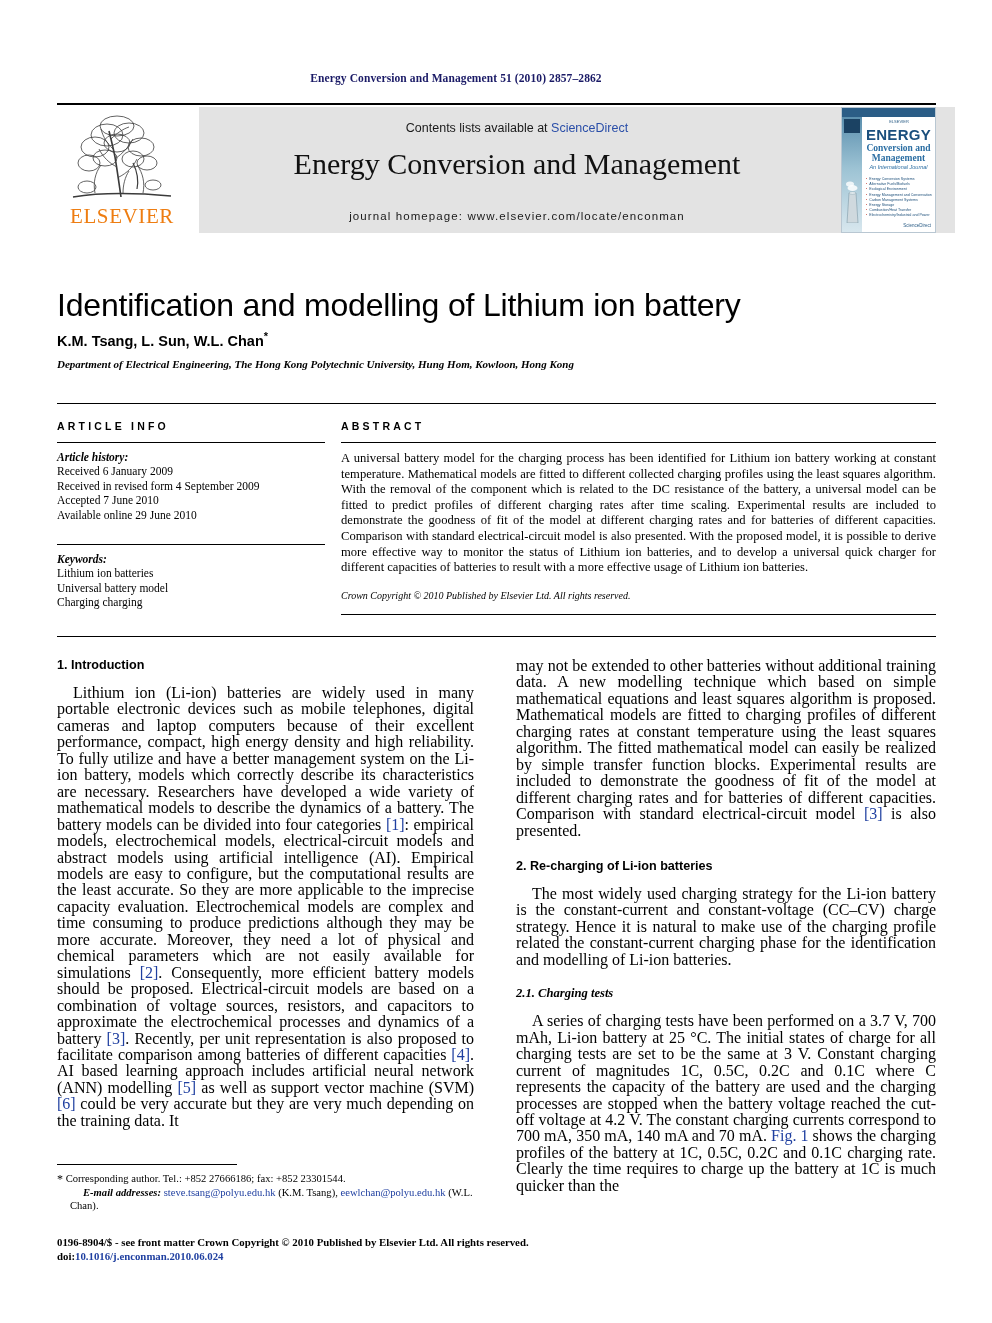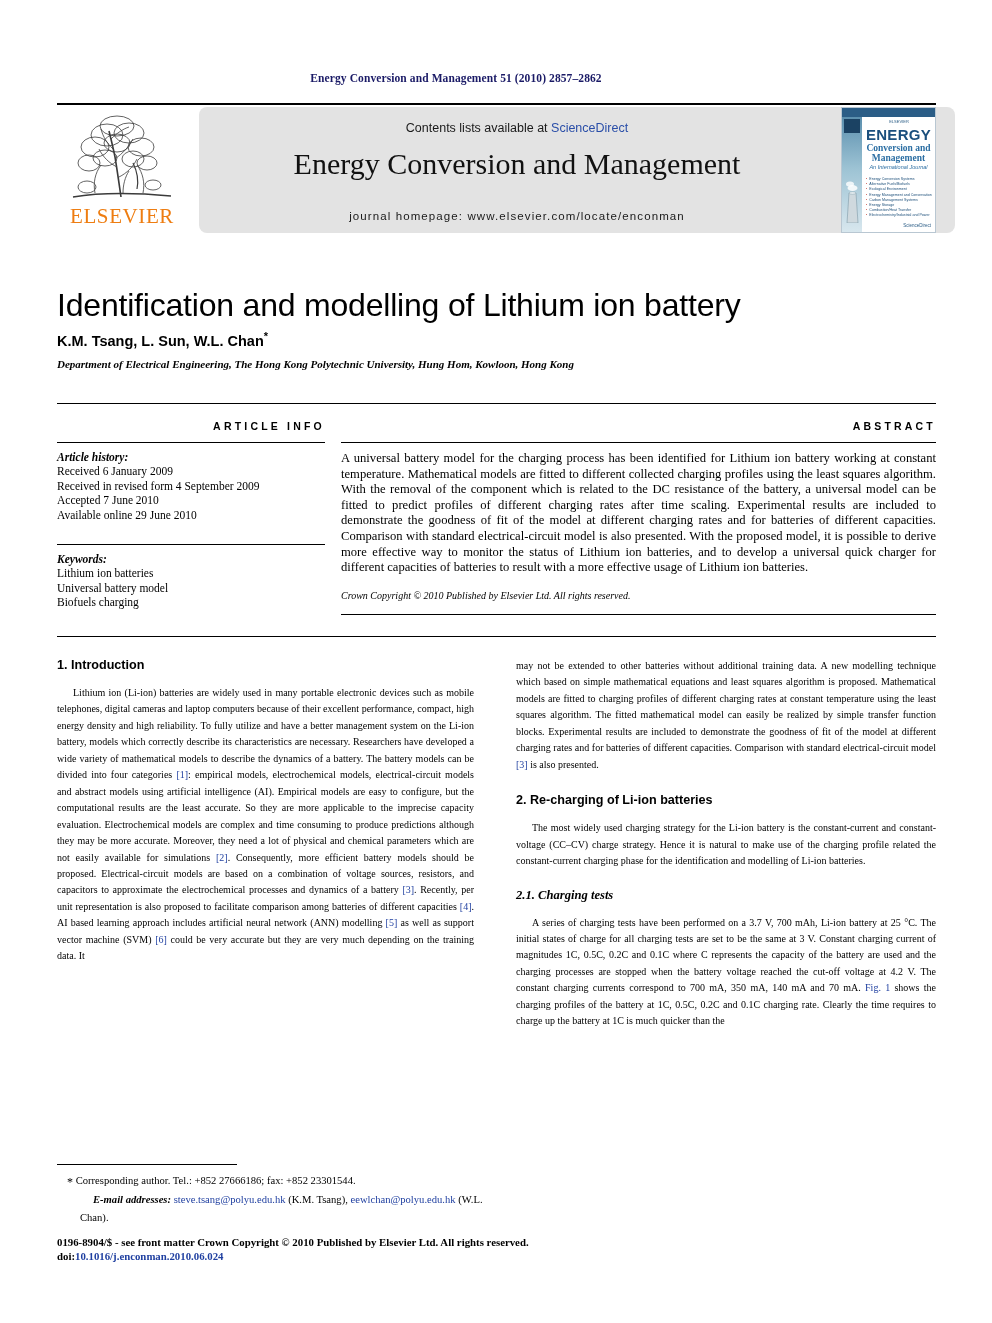--- a/index.html
+++ b/index.html
@@ -77,21 +77,20 @@
     letter-spacing: 0.6px;
     color: #ee7d11;
   }
   .banner {
     position: absolute;
     top: 4px;
     left: 142px;
     width: 756px;
     height: 126px;
     background: #e3e3e3;
-    border-radius: 8px;
   }
   .banner-contents {
     position: absolute;
     top: 14px;
     left: 0;
     width: 636px;
     text-align: center;
     font-family: "Liberation Sans", sans-serif;
     font-size: 12.5px;
     color: #1a1a1a;
@@ -283,21 +282,20 @@
     top: 420px;
     left: 341px;
     width: 595px;
   }
   .section-label {
     font-family: "Liberation Sans", sans-serif;
     font-weight: bold;
     font-size: 10.5px;
     letter-spacing: 3.2px;
     margin-bottom: 10px;
-    text-align: right;
   }
   .thin-rule {
     height: 1px;
     background: #000000;
     margin-bottom: 8px;
   }
   .info-head {
     font-family: "Liberation Serif", serif;
     font-weight: bold;
     font-style: italic;
@@ -363,21 +361,21 @@
   .heading.spaced { margin-top: 20px; }
   .subheading {
     font-family: "Liberation Serif", serif;
     font-weight: bold;
     font-style: italic;
     font-size: 12.6px;
     margin: 18px 0 12px 0;
   }
   .body-p {
     font-family: "Liberation Serif", serif;
-    font-size: 10px;
+    font-size: 16px;
     line-height: 16.45px;
     text-align: justify;
     text-indent: 16px;
     margin: 0;
     hyphens: manual;
   }
   .body-p.noindent { text-indent: 0; }
   .ref {
     color: #1f3fa0;
   }
@@ -387,25 +385,25 @@
     position: absolute;
     top: 1164px;
     left: 57px;
     width: 180px;
     height: 1px;
     background: #000000;
   }
   .footnotes {
     position: absolute;
     top: 1172px;
-    left: 67px;
+    left: 57px;
     width: 430px;
     font-family: "Liberation Serif", serif;
     font-size: 10.6px;
-    line-height: 18px;
+    line-height: 13px;
   }
   .footnotes .fn-star {
     font-size: 12px;
     vertical-align: middle;
   }
   .fn-indent { padding-left: 13px; text-indent: -13px; }
   .fn-email-label {
     font-style: italic;
     font-weight: bold;
   }
@@ -515,21 +513,21 @@
     <div class="info-head">Article history:</div>
     <div class="info-line">Received 6 January 2009</div>
     <div class="info-line">Received in revised form 4 September 2009</div>
     <div class="info-line">Accepted 7 June 2010</div>
     <div class="info-line">Available online 29 June 2010</div>
     <div class="info-gap"></div>
     <div class="thin-rule"></div>
     <div class="info-head">Keywords:</div>
     <div class="info-line">Lithium ion batteries</div>
     <div class="info-line">Universal battery model</div>
-    <div class="info-line">Biofuels charging</div>
+    <div class="info-line">Charging charging</div>
   </div>
 
   <div class="abs-col">
     <div class="section-label">ABSTRACT</div>
     <div class="thin-rule"></div>
     <p class="abstract-text">A universal battery model for the charging process has been identified for Lithium ion battery working at constant temperature. Mathematical models are fitted to different collected charging profiles using the least squares algorithm. With the removal of the component which is related to the DC resistance of the battery, a universal model can be fitted to predict profiles of different charging rates after time scaling. Experimental results are included to demonstrate the goodness of fit of the model at different charging rates and for batteries of different capacities. Comparison with standard electrical-circuit model is also presented. With the proposed model, it is possible to derive more effective way to monitor the status of Lithium ion batteries, and to develop a universal quick charger for different capacities of batteries to result with a more effective usage of Lithium ion batteries.</p>
     <div class="copyright-line">Crown Copyright © 2010 Published by Elsevier Ltd. All rights reserved.</div>
   </div>
 
   <div class="abs-rule-bottom"></div>

